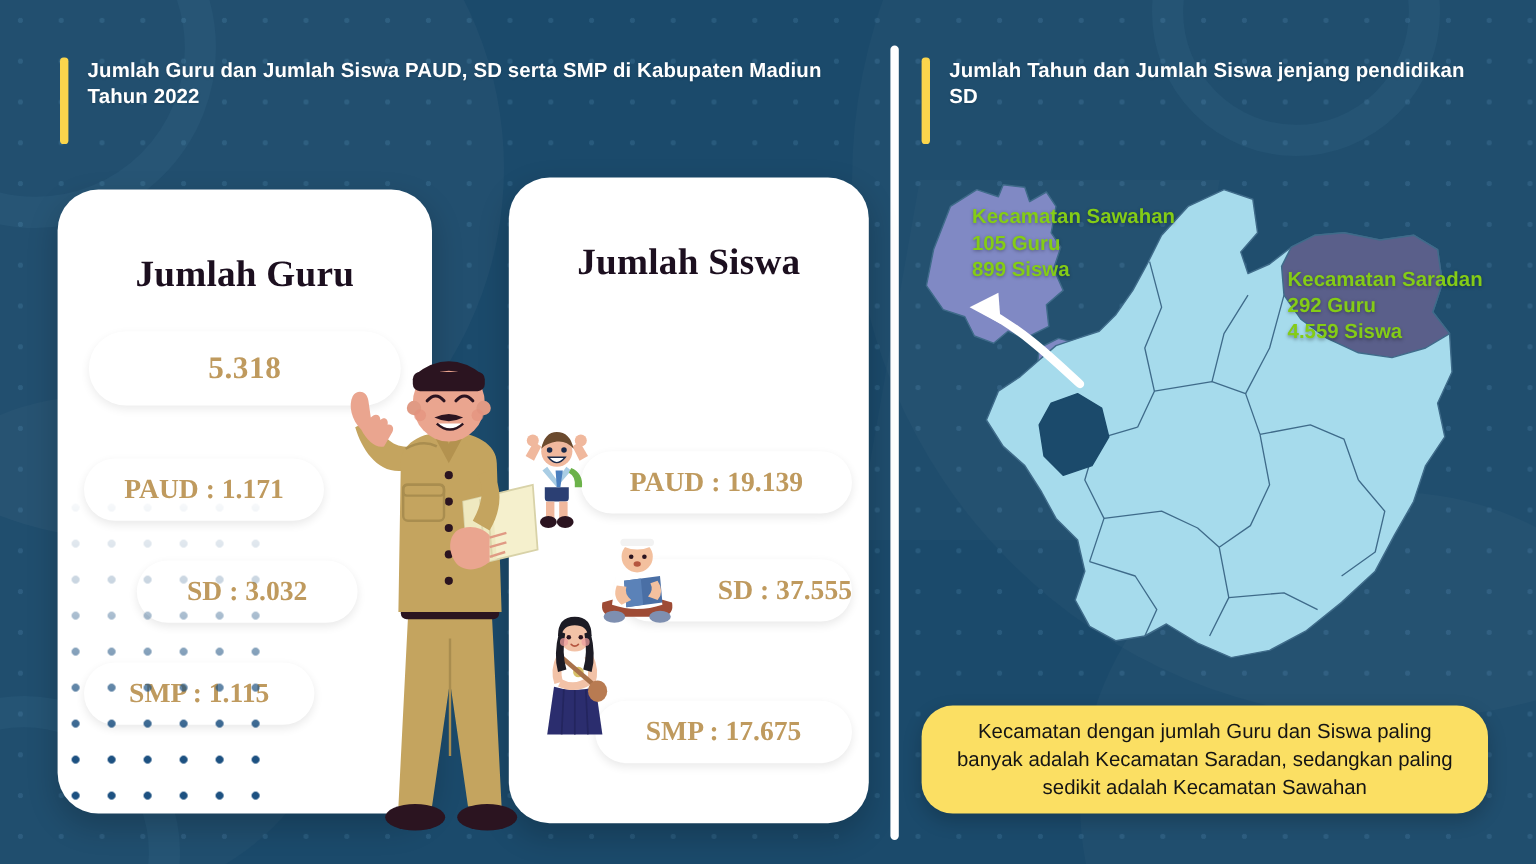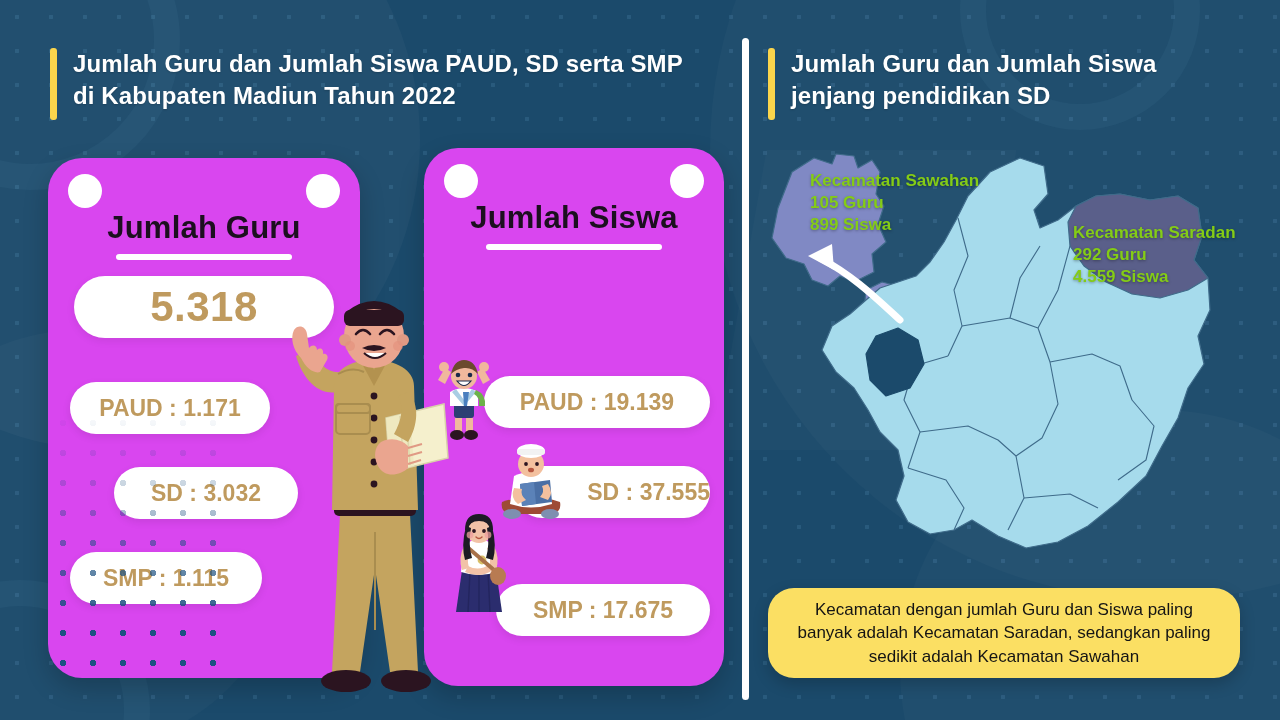--- a/index.html
+++ b/index.html
@@ -23,50 +23,50 @@
   .bg-ring { position:absolute; border-radius:50%; border:26px solid rgba(120,185,225,0.06); }
   .bg-ring.r1 { width:300px; height:300px; left:-120px; top:-110px; }
   .bg-ring.r2 { width:260px; height:260px; left:-110px; bottom:-120px; }
   .bg-ring.r3 { width:240px; height:240px; right:80px; top:-110px; }
   .bg-soft { position:absolute; background:rgba(255,255,255,0.018); }
   .bg-soft.s1 { width:250px; height:300px; left:740px; top:150px; transform:skewX(-10deg); }
 
   
   .title-block { position:absolute; display:flex; gap:16px; align-items:flex-start; }
   .title-bar { width:7px; border-radius:3px; background:#fbd54c; flex:none; }
-  .title-text { color:#ffffff; font-size:24px; font-weight:bold; line-height:1.32;
+  .title-text { color:#ffffff; font-size:17px; font-weight:bold; line-height:1.32;
                 letter-spacing:.1px; text-shadow:0 1px 2px rgba(0,0,0,.18); }
   #title-left  { left:50px;  top:48px;  width:660px; }
   #title-left  .title-bar { height:72px; }
   #title-right { left:768px; top:48px;  width:470px; }
   #title-right .title-bar { height:72px; }
 
   
   .divider { position:absolute; left:742px; top:38px; width:7px; height:662px;
              background:#ffffff; border-radius:4px; }
 
   
-  .card { position:absolute; background:#d946ef; border-radius:34px;
-          box-shadow:0 10px 26px rgba(0,0,0,.20); overflow:hidden; }
+  .card { position:absolute; background:#ffffff; border-radius:34px;
+          box-shadow:0 10px 26px rgba(0,0,0,.20); overflow:hidden;font-family:Liberation Serif, serif; }
   #card-guru  { left:48px;  top:158px; width:312px; height:520px; }
   #card-siswa { left:424px; top:148px; width:300px; height:538px;padding-left:32px; }
 
   .card-hole { position:absolute; width:34px; height:34px; border-radius:50%; background:#ffffff; }
   .hole-l { left:20px; top:16px; }
   .hole-r { right:20px; top:16px; }
 
   .card-heading { position:absolute; left:0; right:0; top:52px; text-align:center;
                   font-size:31px; font-weight:bold; color:#1c0f1f; letter-spacing:.2px; }
   .card-rule { position:absolute; left:50%; transform:translateX(-50%); top:96px;
                width:176px; height:6px; border-radius:4px; background:#ffffff; }
 
   .big-pill { position:absolute; left:26px; right:26px; top:118px; height:62px;
               background:#ffffff; border-radius:34px; display:flex; align-items:center;
               justify-content:center; box-shadow:0 3px 8px rgba(0,0,0,.08); }
-  .big-pill span { font-size:42px; font-weight:bold; color:#bf9a5e; letter-spacing:.5px; }
+  .big-pill span { font-size:26px; font-weight:bold; color:#bf9a5e; letter-spacing:.5px; }
 
   .stat-pill { position:absolute; height:52px; background:#ffffff; border-radius:30px;
                display:flex; align-items:center; box-shadow:0 3px 8px rgba(0,0,0,.09); }
   .stat-pill span { font-size:23px; font-weight:bold; color:#bf9a5e; white-space:nowrap; }
 
   
   #card-guru .p0 { left:22px;  width:200px; top:224px; justify-content:center; }
   #card-guru .p1 { left:66px;  width:184px; top:309px; justify-content:center; }
   #card-guru .p2 { left:22px;  width:192px; top:394px; justify-content:center; }
   
@@ -118,21 +118,21 @@
   <div class="bg-ring r3"></div>
   <div class="bg-soft s1"></div>
 
   <div class="title-block" id="title-left">
     <div class="title-bar"></div>
     <div class="title-text">Jumlah Guru dan Jumlah Siswa PAUD, SD serta SMP di Kabupaten Madiun Tahun 2022</div>
   </div>
 
   <div class="title-block" id="title-right">
     <div class="title-bar"></div>
-    <div class="title-text">Jumlah Guru dan Jumlah Siswa jenjang pendidikan SD</div>
+    <div class="title-text">Jumlah Tahun dan Jumlah Siswa jenjang pendidikan SD</div>
   </div>
 
   <div class="divider"></div>
 
   <div class="card" id="card-guru">
     <div class="card-hole hole-l"></div>
     <div class="card-hole hole-r"></div>
     <div class="card-heading">Jumlah Guru</div>
     <div class="card-rule"></div>
     <div class="big-pill">

